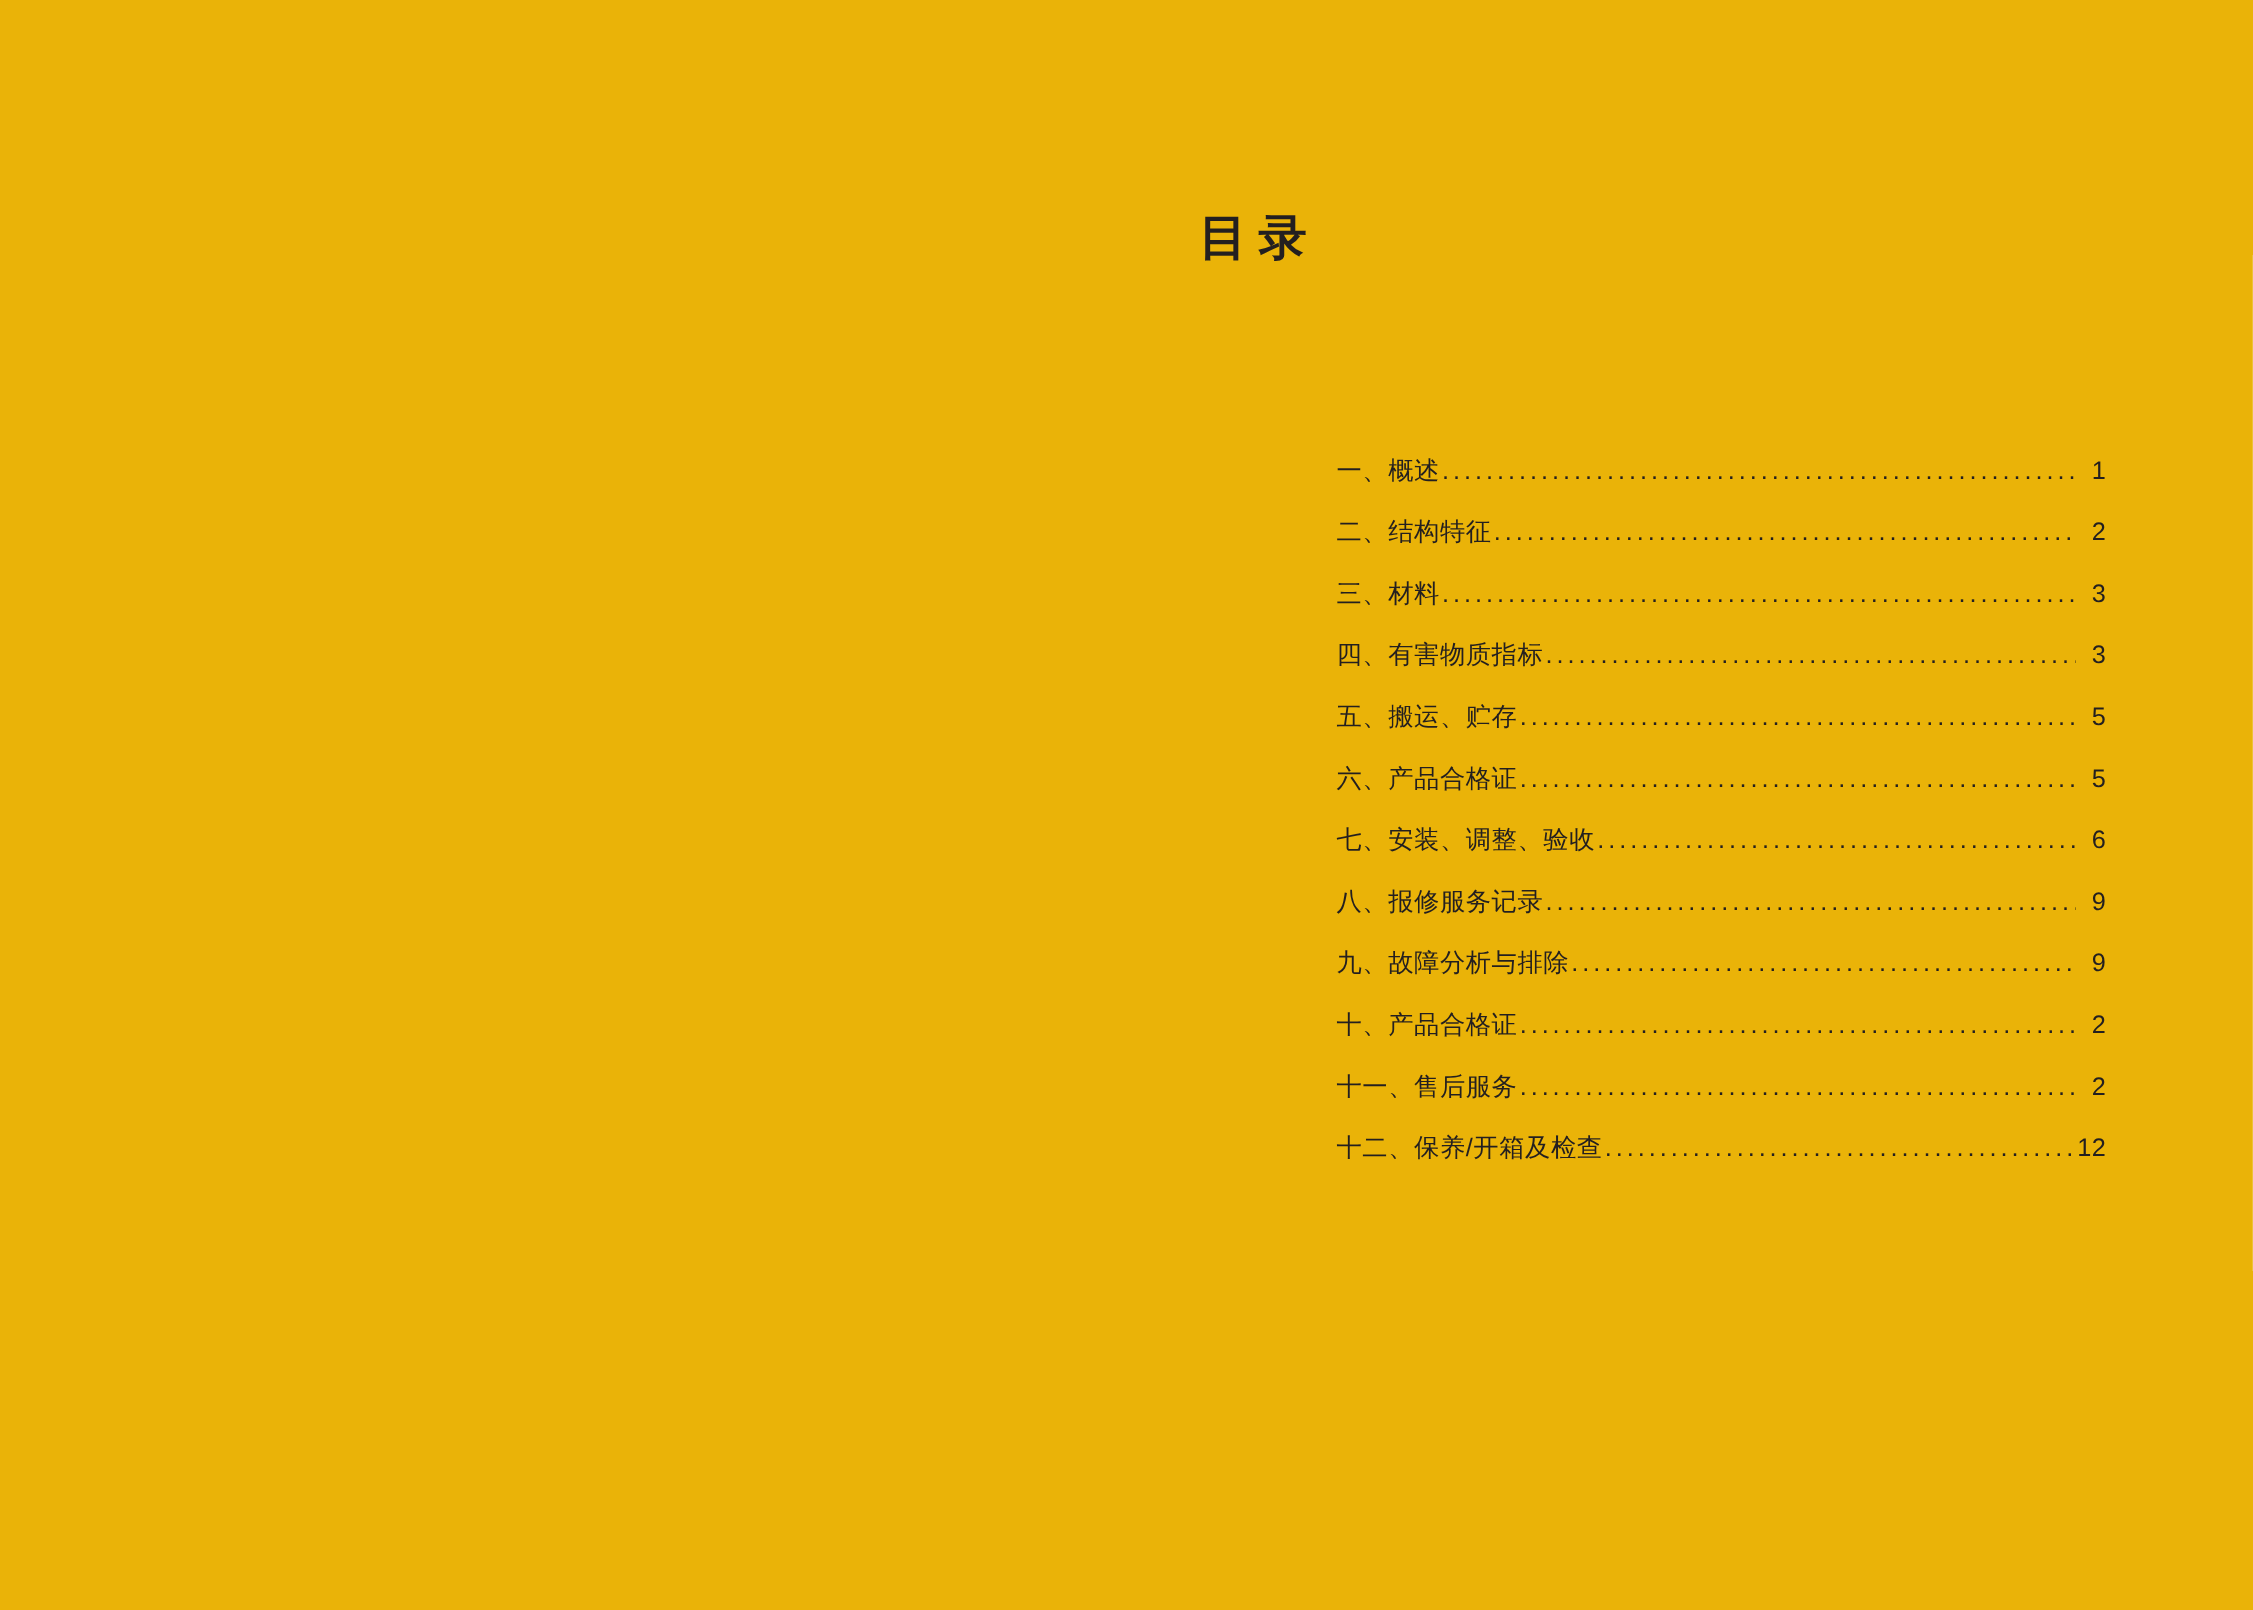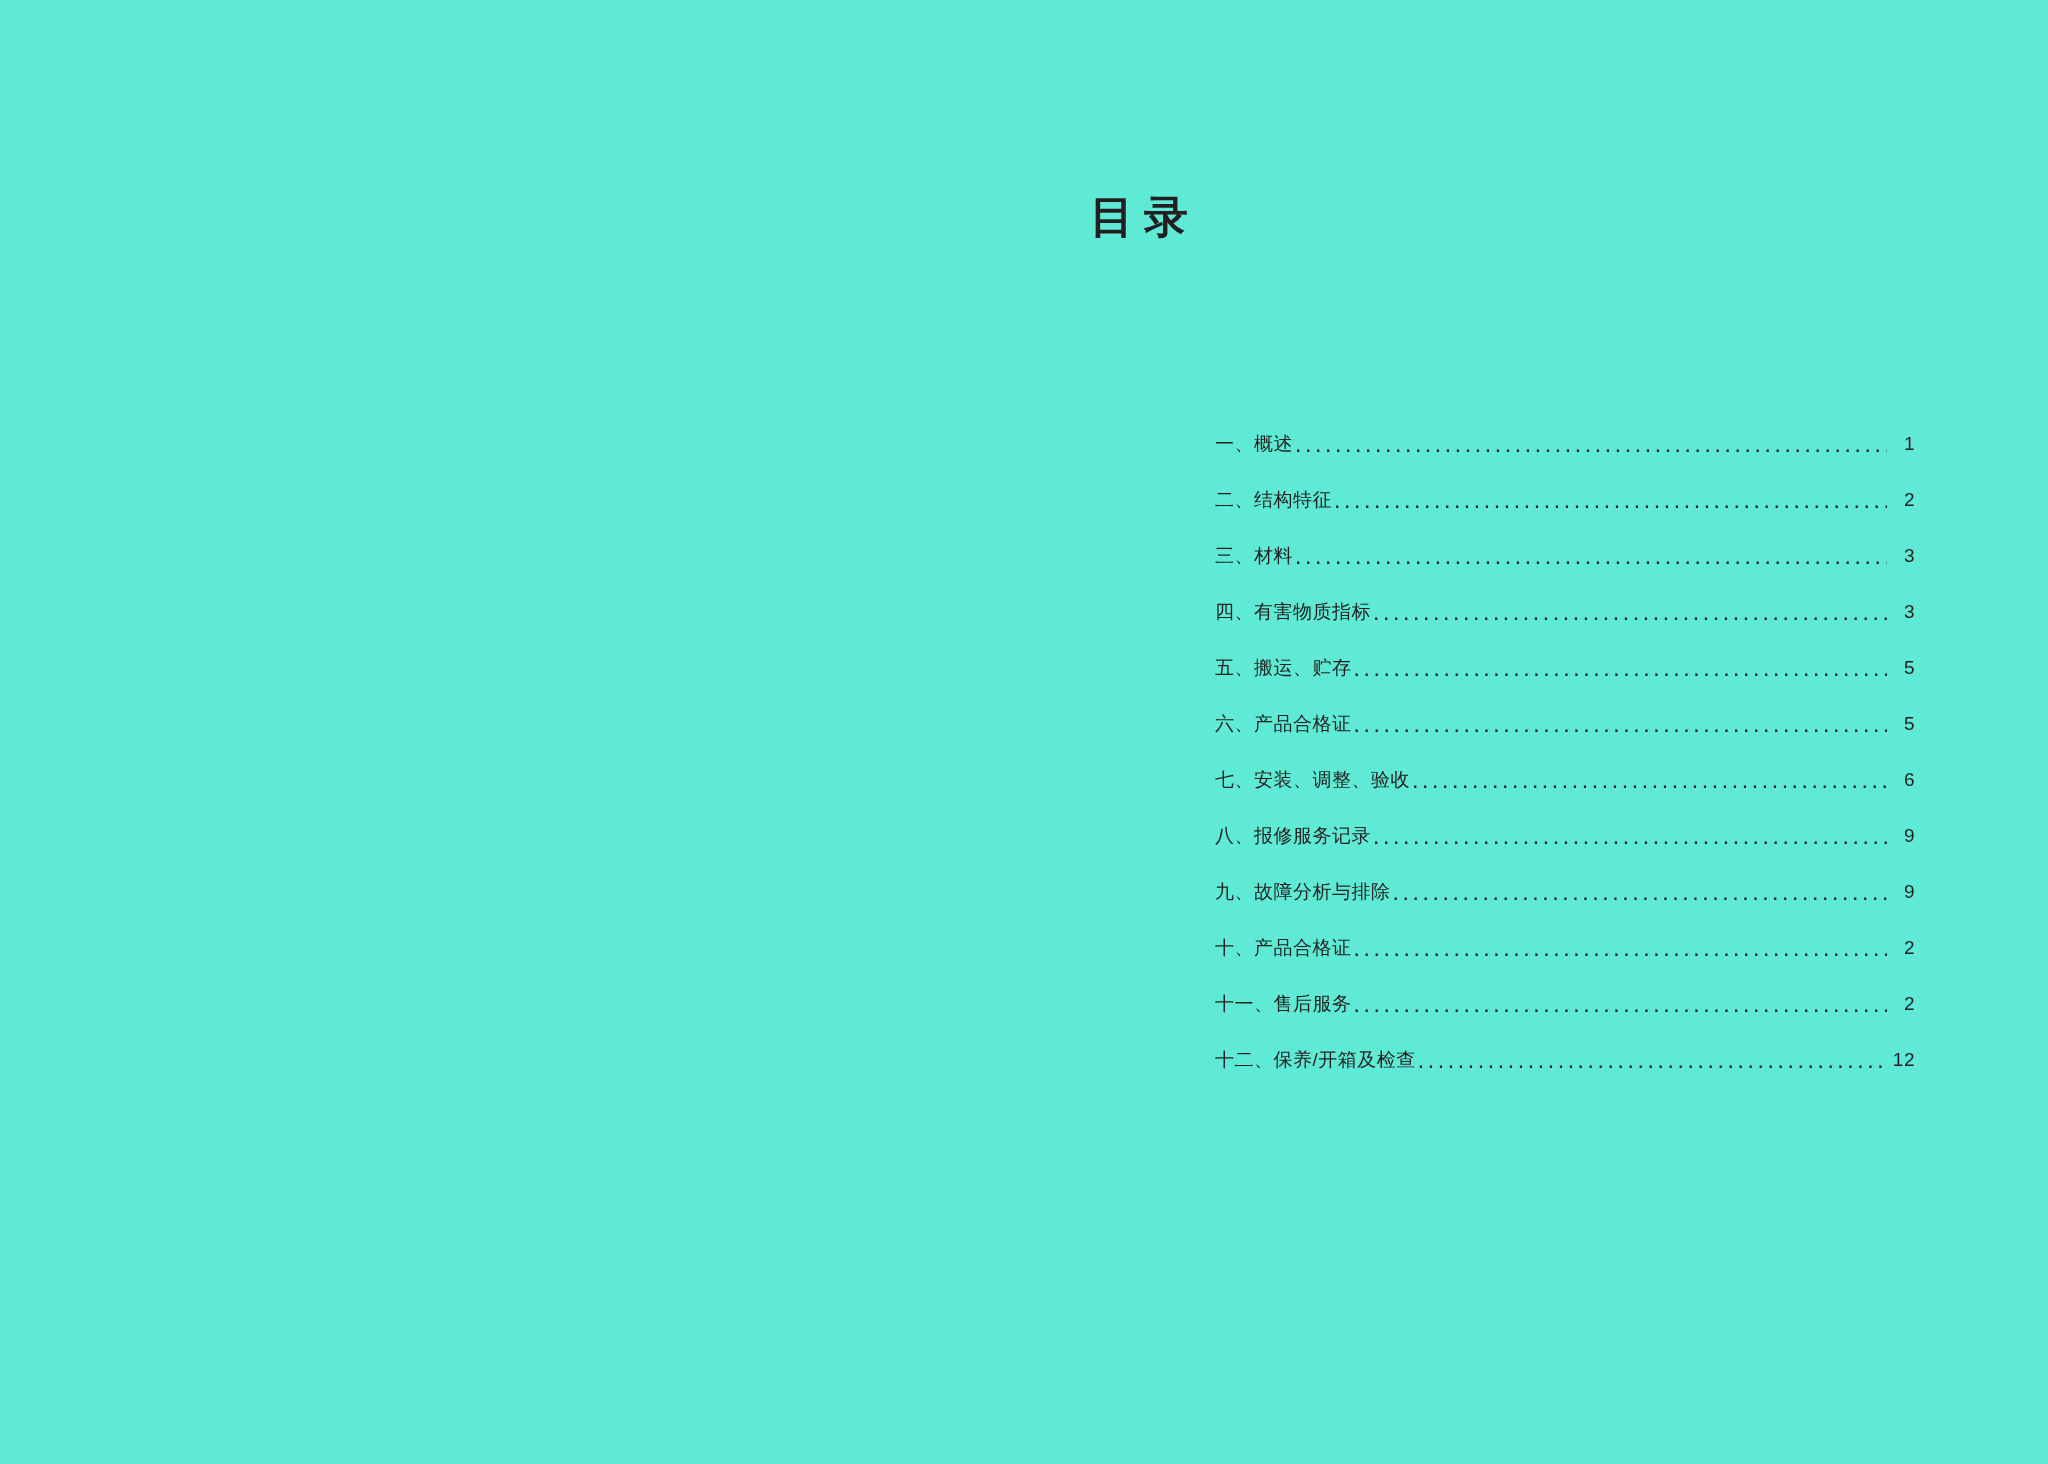--- a/index.html
+++ b/index.html
@@ -13,21 +13,21 @@
     height: 1464px;
     font-family: "Liberation Sans", "DejaVu Sans", sans-serif;
     color: #231f20;
     position: relative;
     overflow: hidden;
   }
 
   .page {
     position: absolute;
     inset: 0;
-    background: #5eead4;
+    background: #eab308;
   }
 
   .toc-title {
     position: absolute;
     left: 1090px;
     top: 195px;
     font-size: 44px;
     font-weight: 700;
     letter-spacing: 10px;
     color: #231f20;
@@ -40,22 +40,22 @@
     left: 1215px;
     top: 400px;
     width: 700px;
     list-style: none;
     margin: 0;
     padding: 0;
   }
 
   .toc-entry {
     display: flex;
-    align-items: flex-end;
-    font-size: 19px;
+    align-items: center;
+    font-size: 23px;
     line-height: 1.2;
     color: #231f20;
     height: 56px;
     white-space: nowrap;
   }
 
   .toc-entry .label {
     flex: 0 0 auto;
     letter-spacing: 0.5px;
   }

